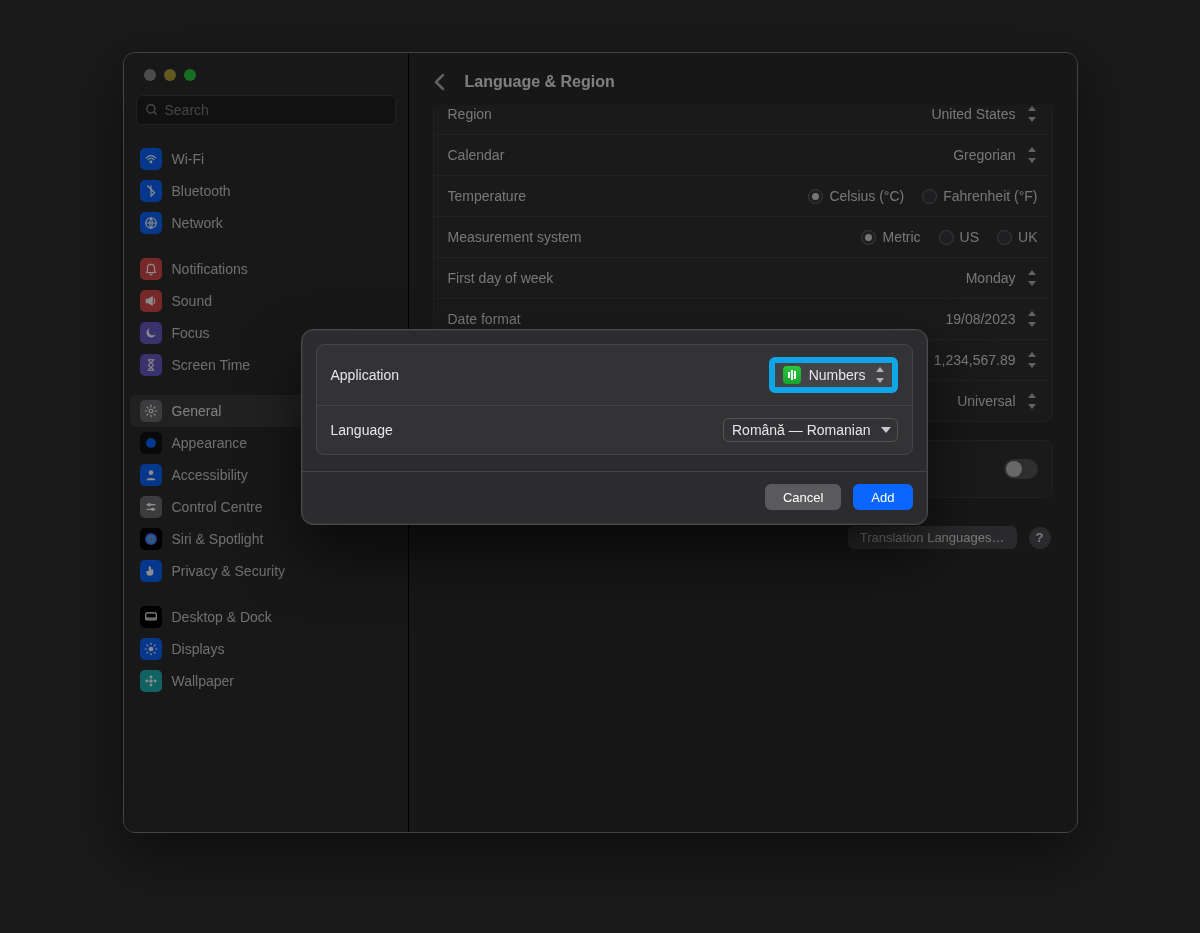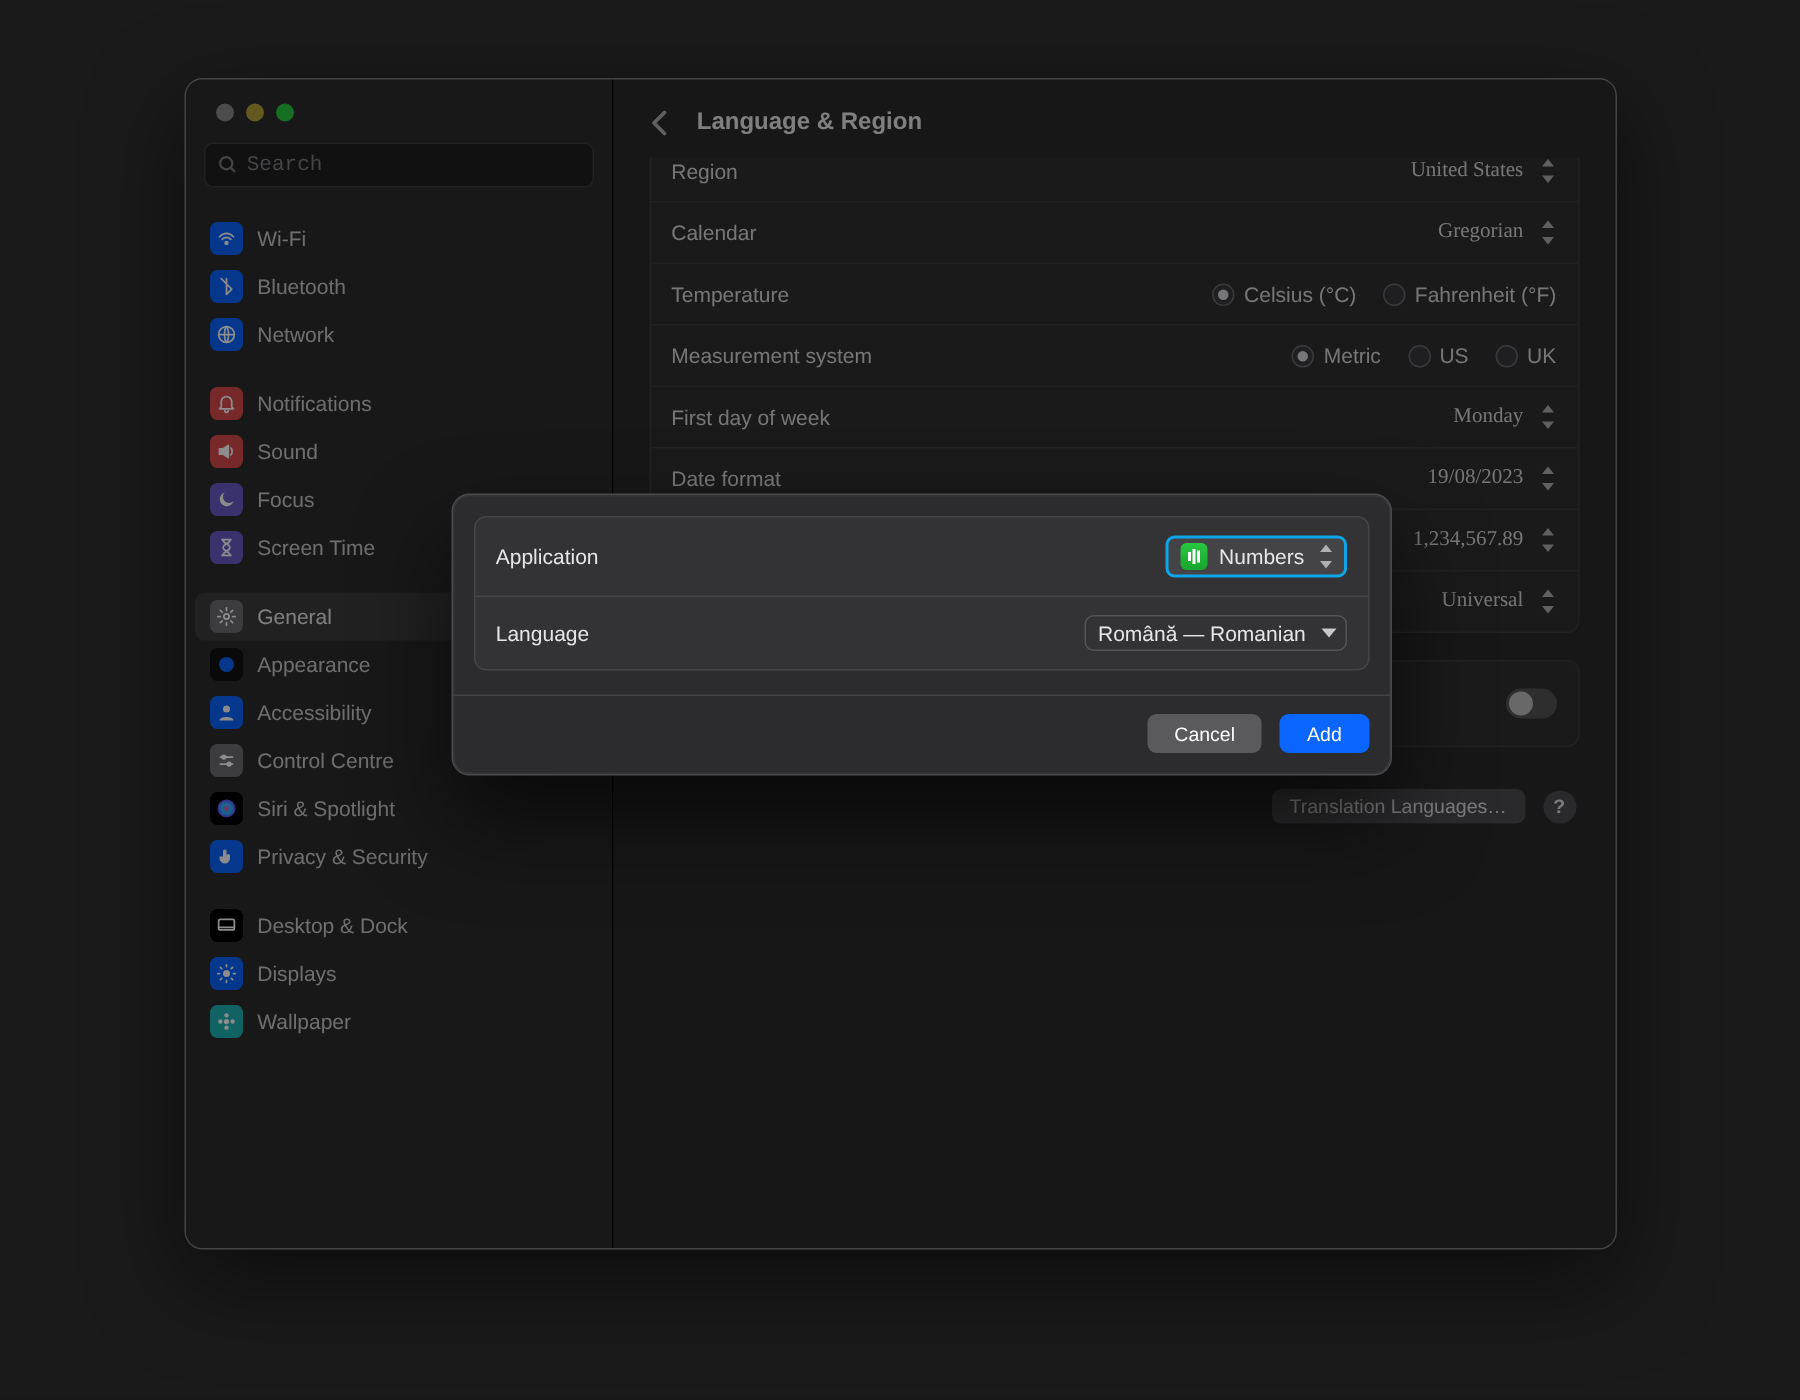--- a/index.html
+++ b/index.html
@@ -49,21 +49,21 @@
 
   .search-wrap { padding: 4px 12px 14px 12px; }
   .search {
     width:100%; height:30px; border-radius:6px;
     background:#1f1f21; border:1px solid #3c3c3e;
     display:flex; align-items:center; padding:0 8px; gap:6px;
     color:#7e7e82;
   }
   .search input{
     flex:1; background:transparent; border:none; outline:none;
-    color:#d4d4d4; font-size:14px;font-family:Liberation Mono, monospace;
+    color:#d4d4d4; font-size:14px;
   }
   .search input::placeholder{color:#7e7e82;}
   .nav { flex:1; overflow:auto; padding: 4px 6px; }
   .group { margin-bottom: 14px; }
   .item {
     display:flex; align-items:center; gap:10px;
     padding: 5px 10px; border-radius:6px;
     color:#c9c9cb; font-size:14px;
   }
   .item.selected { background:#3c3c3e; color:#e8e8ea;}
@@ -84,21 +84,21 @@
   .panel {
     background:#303032; border:1px solid #3c3c3e; border-radius:8px;
     margin-bottom: 18px;
   }
   .row {
     display:flex; align-items:center; justify-content:space-between;
     padding: 12px 14px; border-bottom:1px solid #3c3c3e;
     font-size:14px; color:#d8d8da;
   }
   .row:last-child{border-bottom:none;}
-  .val { display:flex; gap:10px; color:#d8d8da;font-family:Liberation Serif, serif;}
+  .val { display:flex; gap:10px; color:#d8d8da;}
   .updown {
     width:12px; height:16px; position:relative; color:#b0b0b4;
     display:inline-block;
   }
   .updown::before, .updown::after{
     content:""; position:absolute; left:2px;
     border-left:4px solid transparent; border-right:4px solid transparent;
   }
   .updown::before{ top:0; border-bottom:5px solid currentColor;}
   .updown::after{ bottom:0; border-top:5px solid currentColor;}
@@ -155,21 +155,21 @@
   .mpanel{
     background:#333335; border:1px solid #454547; border-radius:8px; overflow:hidden;
   }
   .mrow{
     display:flex; align-items:center; justify-content:space-between;
     padding: 12px 14px; border-bottom:1px solid #454547; font-size:14px;
   }
   .mrow:last-child{border-bottom:none;}
   .select{
     display:flex; align-items:center; gap:8px;
-    background:#444446; border:2px solid #0ea5e9; border-radius:6px;
+    background:#444446; border:6px solid #0ea5e9; border-radius:6px;
     padding:3px 6px 3px 8px; font-size:14px;
   }
   .select.plain{ background:transparent; border:1px solid #555; }
   .appicon{
     width:18px;height:18px;border-radius:4px;
     background: linear-gradient(#28c840,#17a52f);
     display:flex;align-items:center;justify-content:center;gap:1px;
   }
   .appicon span{ width:2px; background:#fff; display:inline-block;}
   .appicon span:nth-child(1){height:6px;} .appicon span:nth-child(2){height:10px;} .appicon span:nth-child(3){height:8px;}

